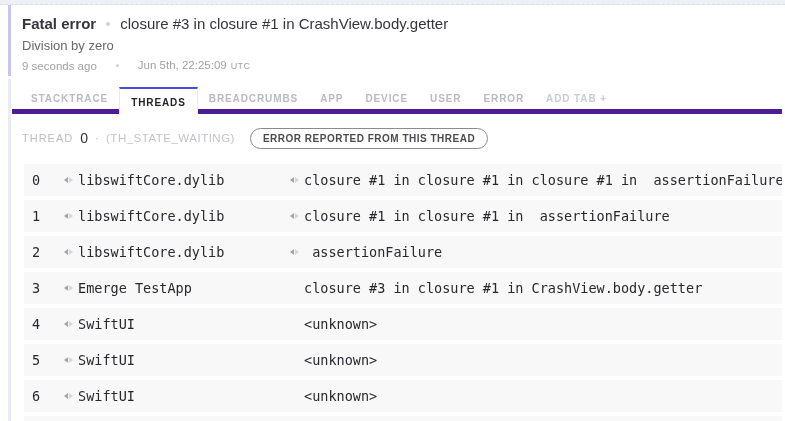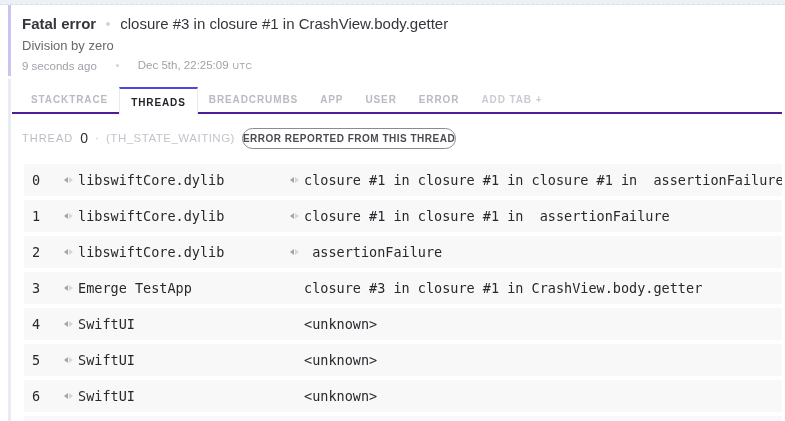--- a/index.html
+++ b/index.html
@@ -32,21 +32,21 @@
   .dot.small { width: 3px; height: 3px; }
   .subtitle { margin-top: 5px; font-size: 13px; line-height: 16px; color: #68686f; }
   .meta { margin-top: 4px; display: flex; align-items: center; gap: 19px; font-size: 11.5px; line-height: 14px; color: #a1a1a9; }
   .time-group { display: inline-flex; align-items: baseline; gap: 4px; }
   .tz { font-size: 9px; letter-spacing: 0.4px; text-align: center; }
 
   .tabbar {
     margin-top: 14px; height: 27px;
     display: flex; align-items: stretch;
     padding-left: 8px;
-    border-bottom: 2px solid #4c1d95;
+    border-bottom: 5px solid #4c1d95;
   }
   .tab {
     display: flex; align-items: center;
     padding: 0 11px;
     font-size: 10px; font-weight: 700; letter-spacing: 0.9px;
     color: #b9bac2; white-space: nowrap; cursor: pointer;
   }
   .tab.active {
     background: #ffffff;
     border: 1px solid #e9e9ee;
@@ -61,22 +61,23 @@
 
   .thread-row {
     margin-top: 13px; padding-left: 10px; height: 22px;
     display: flex; align-items: center; gap: 7px;
   }
   .t-label { font-size: 11px; letter-spacing: 1px; color: #bcbcc4; font-weight: 400; }
   .t-num   { font-size: 14px; color: #303036; }
   .t-sep   { font-size: 12px; color: #bcbcc4; }
   .t-state { font-size: 11.5px; letter-spacing: 0.5px; color: #c3c3cb; }
   .badge {
+    margin-left: 8px;
     border: 1px solid #8a8a92; border-radius: 11px;
-    padding: 4px 0;
+    padding: 4px 12px;
     font-size: 10px; font-weight: 700; letter-spacing: 0.5px;
     color: #4b4b52; white-space: nowrap;
   }
 
   .frames { margin-top: 15px; }
   .row {
     height: 32px; margin: 0 0 4px 12px; width: 758px;
     background: var(--row-bg, #f8f8f9);
     display: grid; grid-template-columns: 32px 226px 1fr;
     align-items: center; padding-left: 8px;
@@ -107,31 +108,32 @@
       <div class="title-row">
         <span class="title-bold">Fatal error</span>
         <span class="dot"></span>
         <span class="title-loc">closure #3 in closure #1 in CrashView.body.getter</span>
       </div>
       <div class="subtitle">Division by zero</div>
       <div class="meta">
         <span>9 seconds ago</span>
         <span class="dot small"></span>
         <span class="time-group">
-          <span>Dec 5th, 22:25:09</span>
+          <span>Jun 5th, 22:25:09</span>
           <span class="tz">UTC</span>
         </span>
       </div>
     </header>
 
     <nav class="tabbar" id="tabbar">
         <div class="tab">STACKTRACE</div>
         <div class="tab active">THREADS</div>
         <div class="tab">BREADCRUMBS</div>
         <div class="tab">APP</div>
+        <div class="tab">DEVICE</div>
         <div class="tab">USER</div>
         <div class="tab">ERROR</div>
         <div class="tab muted">ADD TAB +</div>
       </nav>
 
     <div class="thread-row">
       <span class="t-label">THREAD</span>
       <span class="t-num">0</span>
       <span class="t-sep">·</span>
       <span class="t-state">(TH_STATE_WAITING)</span>

